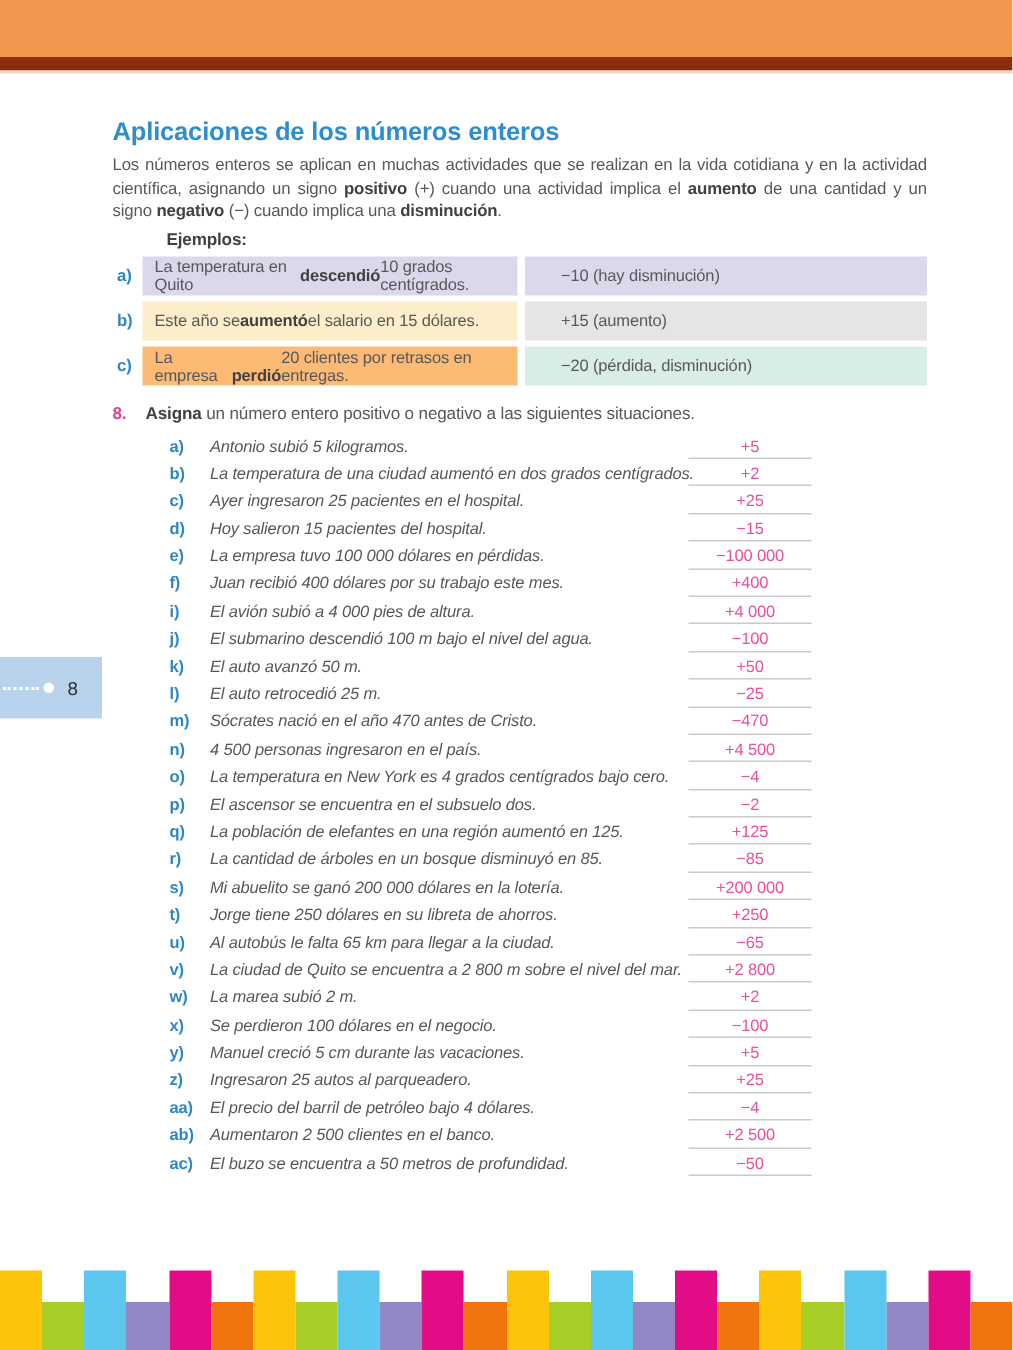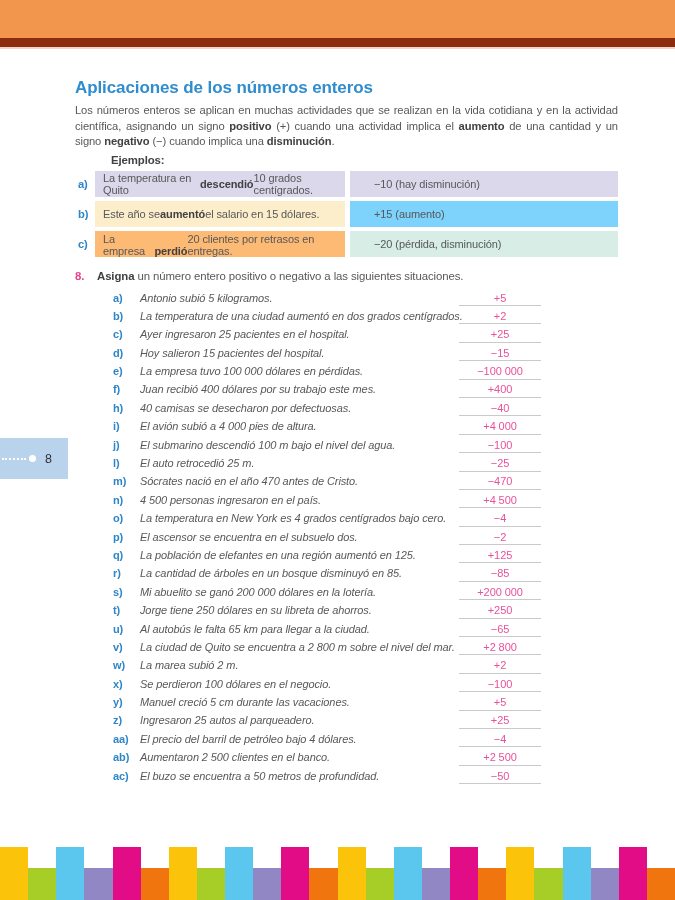--- a/index.html
+++ b/index.html
@@ -79,21 +79,21 @@
     <span class="ex-right" style="background: rgb(220, 216, 235);">−10 (hay disminución)</span>
   </div>
 
   <div class="ex-row">
     <span class="ex-letter">b)</span>
     <span class="ex-left" style="background: rgb(253, 238, 203);">
             <span>Este año se </span>
             <span class="bold">aumentó</span>
             <span> el salario en 15 dólares.</span>
           </span>
-    <span class="ex-right" style="background: #7dd3fc;">+15 (aumento)</span>
+    <span class="ex-right" style="background: #e5e5e5;">+15 (aumento)</span>
   </div>
 
   <div class="ex-row">
     <span class="ex-letter">c)</span>
     <span class="ex-left" style="background: #fdba74; align-items: flex-end;">
             <span>La empresa </span>
             <span class="bold">perdió</span>
             <span> 20 clientes por retrasos en entregas.</span>
           </span>
     <span class="ex-right" style="background: rgb(215, 237, 229);">−20 (pérdida, disminución)</span>
@@ -136,38 +136,38 @@
     <span class="it-answer">−100 000</span>
   </div>
 
   <div class="item">
     <span class="it-letter">f)</span>
     <span class="it-text">Juan recibió 400 dólares por su trabajo este mes.</span>
     <span class="it-answer">+400</span>
   </div>
 
 
-  <div class="item">
-    <span class="it-letter">h)</span>
-    <span class="it-text">40 camisas se desecharon por defectuosas.</span>
-    <span class="it-answer">−40</span>
-  </div>
 
   <div class="item">
     <span class="it-letter">i)</span>
     <span class="it-text">El avión subió a 4 000 pies de altura.</span>
     <span class="it-answer">+4 000</span>
   </div>
 
   <div class="item">
     <span class="it-letter">j)</span>
     <span class="it-text">El submarino descendió 100 m bajo el nivel del agua.</span>
     <span class="it-answer">−100</span>
   </div>
 
+  <div class="item">
+    <span class="it-letter">k)</span>
+    <span class="it-text">El auto avanzó 50 m.</span>
+    <span class="it-answer">+50</span>
+  </div>
 
   <div class="item">
     <span class="it-letter">l)</span>
     <span class="it-text">El auto retrocedió 25 m.</span>
     <span class="it-answer">−25</span>
   </div>
 
   <div class="item">
     <span class="it-letter">m)</span>
     <span class="it-text">Sócrates nació en el año 470 antes de Cristo.</span>

